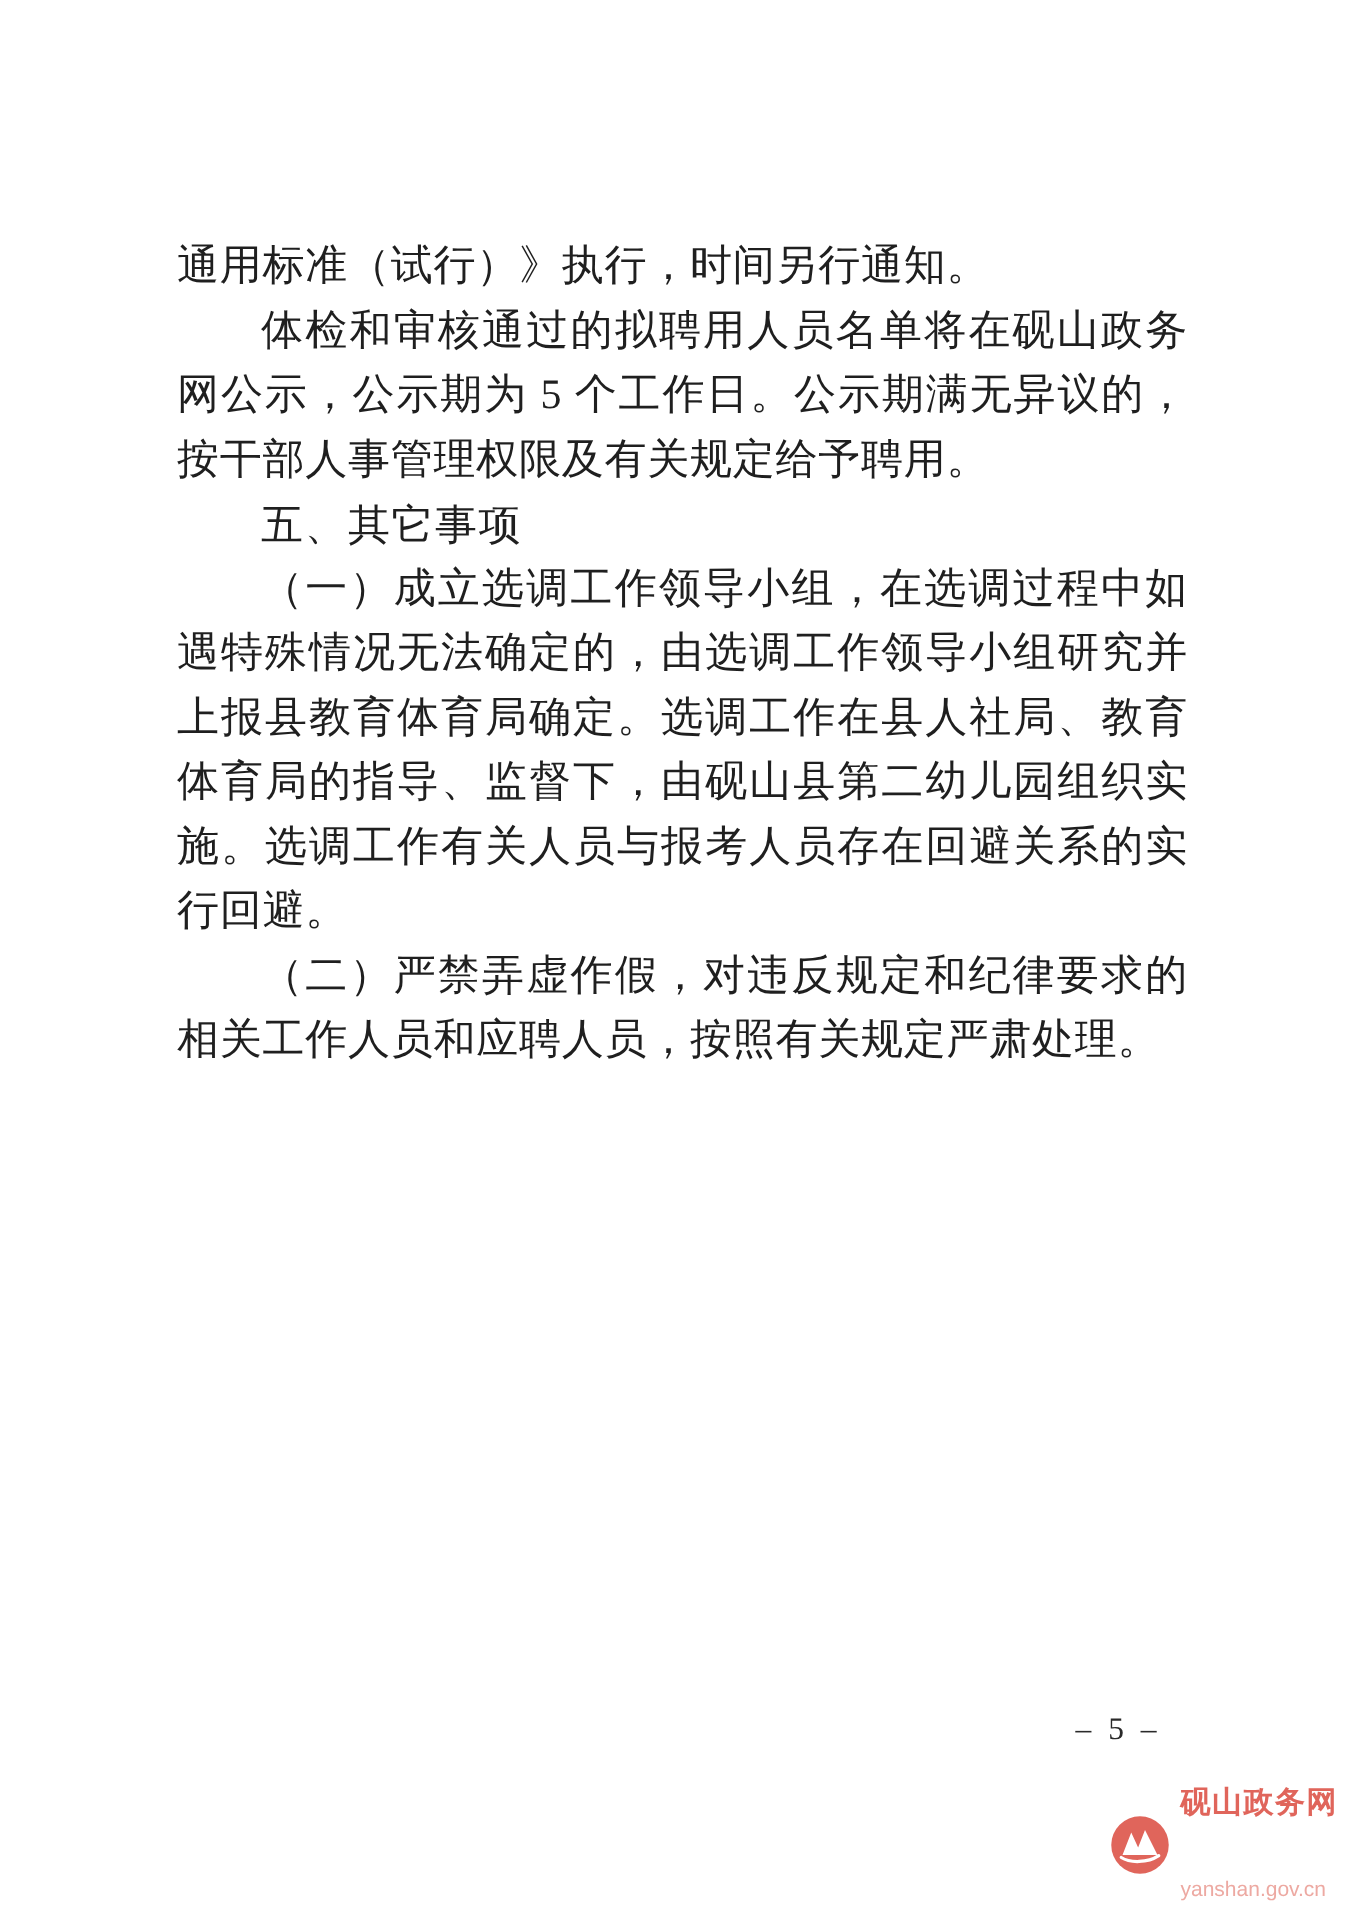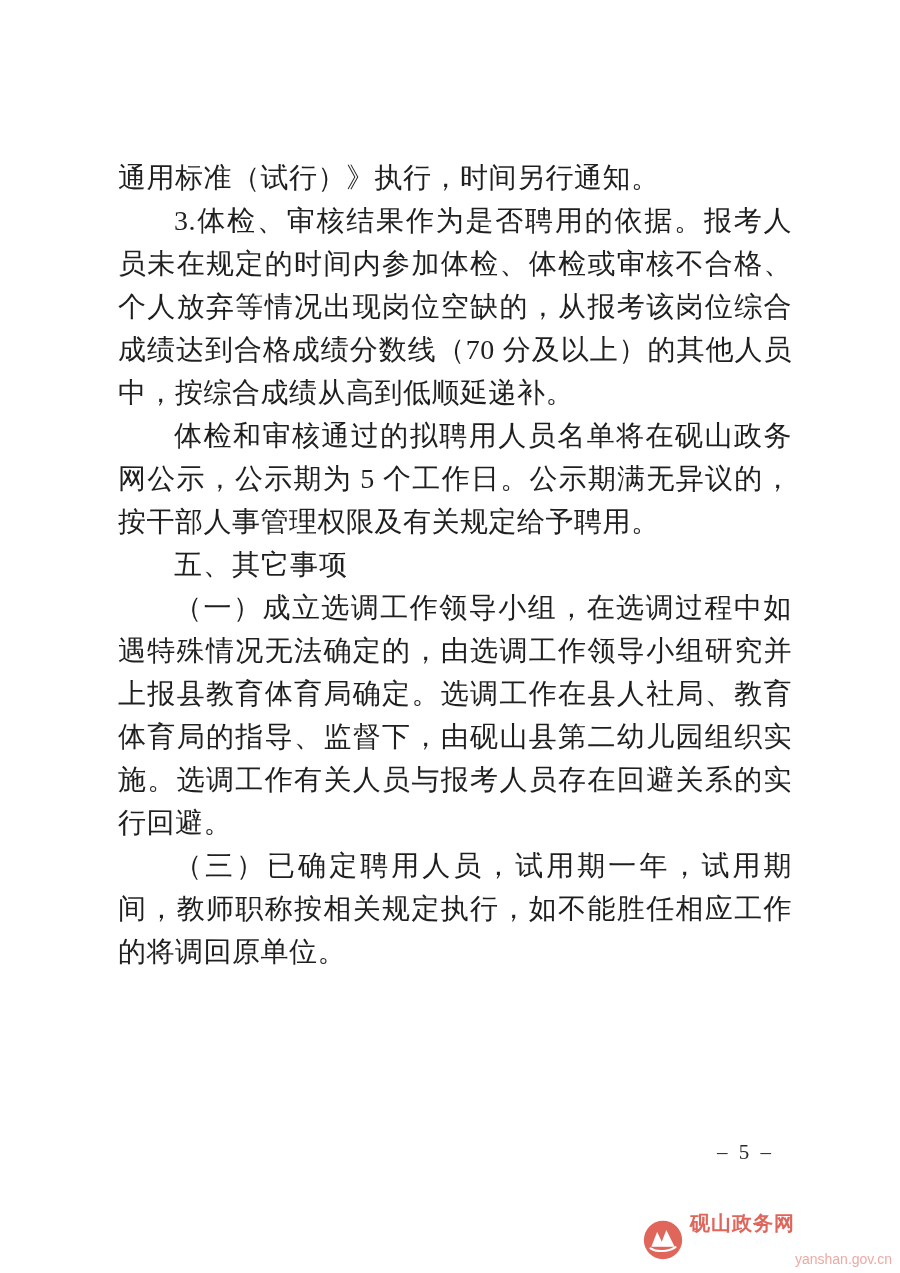--- a/index.html
+++ b/index.html
@@ -45,21 +45,21 @@
   .logo {
     position: absolute;
     right: 8px;
     bottom: 6px;
     display: flex;
     align-items: center;
     gap: 7px;
   }
   .logo-icon { width: 40px; height: 40px; display: block; }
   .logo-icon circle { fill: var(--brand, #e0655b); }
-  .logo-text { display: flex; flex-direction: row; justify-content: space-between; }
+  .logo-text { display: flex; flex-direction: column; justify-content: space-between; }
   .logo-name {
     font-size: 20px;
     font-weight: bold;
     line-height: 21px;
     color: var(--brand, #e0655b);
     font-family: "Liberation Sans", "DejaVu Sans", sans-serif;
     letter-spacing: 1px;
   }
   .logo-domain {
     font-size: 14px;
@@ -69,25 +69,24 @@
     margin-top: 39px;
   }
 </style>
 </head>
 <body>
 
 <div class="page">
 
   <div class="content">
     <p class="para no-indent">通用标准（试行）》执行，时间另行通知。</p>
-    <p class="para">3.体检、审核结果作为是否聘用的依据。报考人员未在规定的时间内参加体检、体检或审核不合格、个人放弃等情况出现岗位空缺的，从报考该岗位综合成绩达到合格成绩分数线（70 分及以上）的其他人员中，按综合成绩从高到低顺延递补。</p>
     <p class="para">体检和审核通过的拟聘用人员名单将在砚山政务网公示，公示期为 5 个工作日。公示期满无异议的，按干部人事管理权限及有关规定给予聘用。</p>
     <p class="para heading">五、其它事项</p>
     <p class="para">（一）成立选调工作领导小组，在选调过程中如遇特殊情况无法确定的，由选调工作领导小组研究并上报县教育体育局确定。选调工作在县人社局、教育体育局的指导、监督下，由砚山县第二幼儿园组织实施。选调工作有关人员与报考人员存在回避关系的实行回避。</p>
-    <p class="para">（三）已确定聘用人员，试用期一年，试用期间，教师职称按相关规定执行，如不能胜任相应工作的将调回原单位。</p>
+    <p class="para">（二）严禁弄虚作假，对违反规定和纪律要求的相关工作人员和应聘人员，按照有关规定严肃处理。</p>
   </div>
 
   <div class="page-number">– 5 –</div>
 
   <div class="logo">
     <svg class="logo-icon" viewBox="0 0 48 48" xmlns="http://www.w3.org/2000/svg">
       <circle cx="24" cy="24" r="23"></circle>
       <path d="M10 32 L17 14 L22.5 26 L28 12 L38 32 Z" fill="#ffffff"></path>
       <path d="M9 34 C 16 38.5, 30 38.5, 39 32.5" stroke="#ffffff" stroke-width="2.6" fill="none" stroke-linecap="round"></path>
     </svg>

